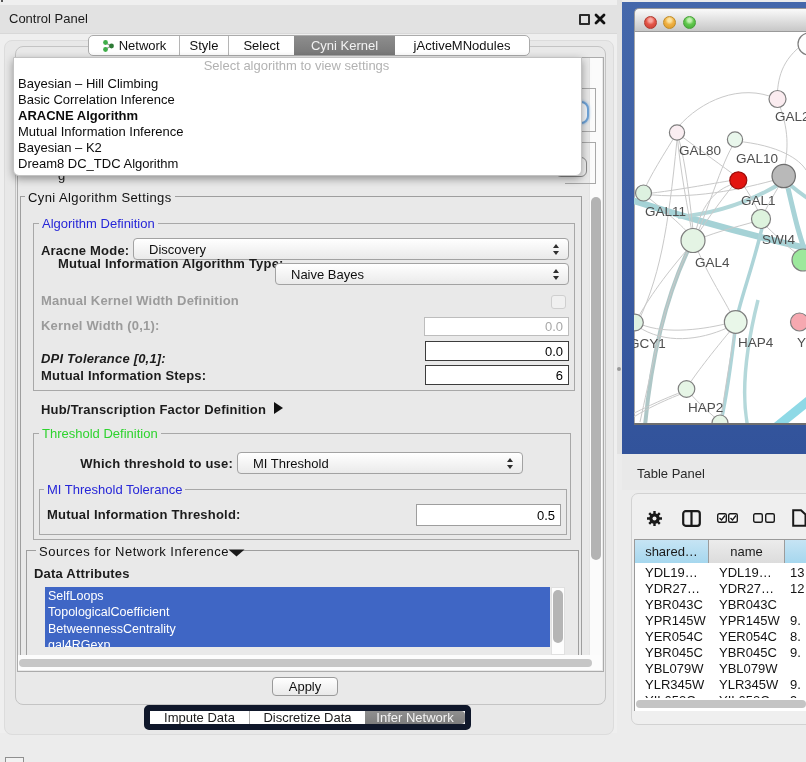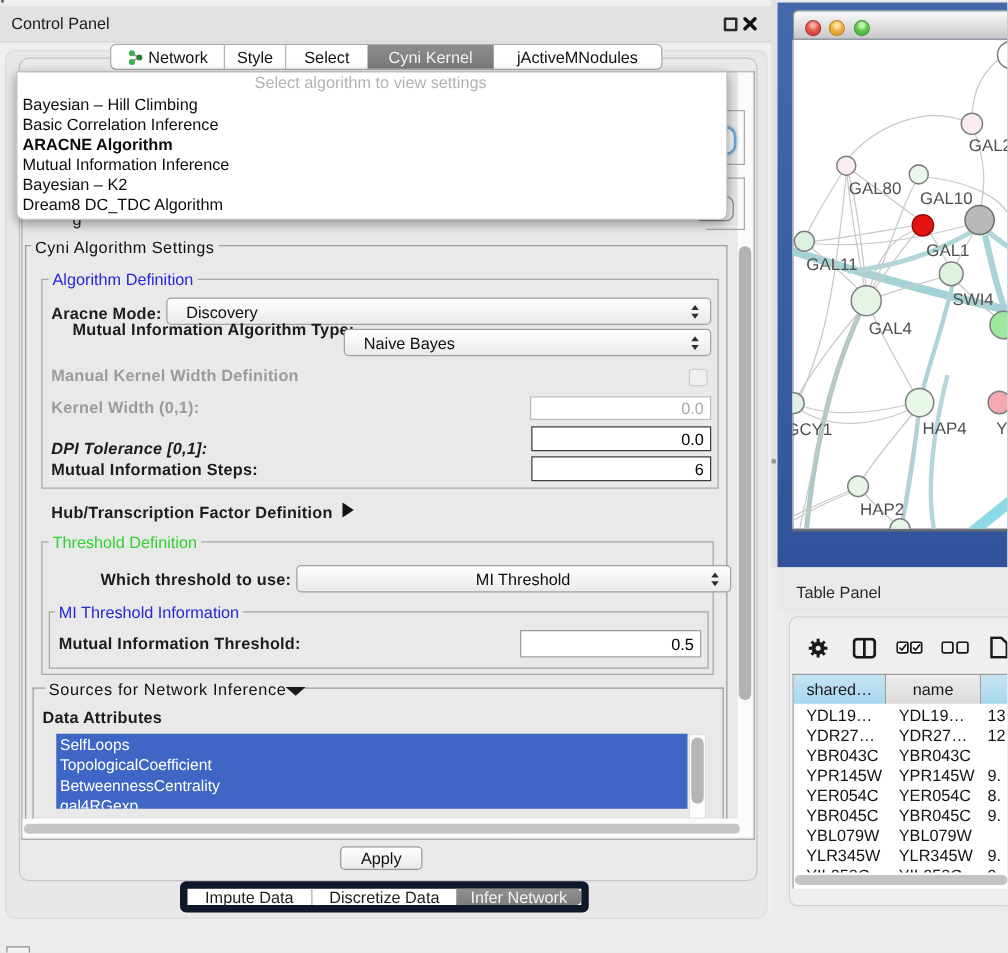--- a/index.html
+++ b/index.html
@@ -76,27 +76,27 @@
 <div class="abs fld" style="left:425px;top:365px;width:144px;height:20px;border:1.5px solid #3c3c3c;color:#000;">6</div>
 
 <div class="abs lbl" style="left:41px;top:402px;font-size:13px;">Hub/Transcription Factor Definition</div>
 <svg class="abs" style="left:272px;top:401px;" width="12" height="14" viewBox="0 0 12 14">
     <path d="M2 1 L11 7 L2 13 Z" fill="#111"></path>
   </svg>
 
 <div class="abs" style="left:33px;top:433px;width:536px;height:105px;border:1px solid #a8a8a8;"></div>
 <div class="abs" style="left:39px;top:426px;background:#e9e9e9;padding:0 3px;font-size:13px;color:#2ed32e;">Threshold Definition</div>
 <div class="abs lbl" style="left:60px;top:456px;width:173px;text-align:right;letter-spacing:0.2px;">Which threshold to use:</div>
-<div class="abs combo" style="left:237px;top:452px;width:348px;height:22px;justify-content:center;">
+<div class="abs combo" style="left:237px;top:452px;width:286px;height:22px;">
   <span>MI Threshold</span>
     <i class="arr"></i>
 </div>
 
 <div class="abs" style="left:39px;top:489px;width:526px;height:44px;border:1px solid #a8a8a8;"></div>
-<div class="abs" style="left:44px;top:482px;background:#e9e9e9;padding:0 3px;font-size:13px;color:#2626d8;">MI Threshold Information</div>
+<div class="abs" style="left:44px;top:482px;background:#e9e9e9;padding:0 3px;font-size:13px;color:#2626d8;">MI Threshold Tolerance</div>
 <div class="abs lbl" style="left:47px;top:506.5px;">Mutual Information Threshold:</div>
 <div class="abs fld" style="left:416px;top:504px;width:145px;height:22px;border:1px solid #9e9e9e;color:#000;">0.5</div>
 
 <div class="abs" style="left:26px;top:550px;width:551px;height:105px;border:1px solid #9e9e9e;border-bottom:none;"></div>
 <div class="abs" style="left:36px;top:544px;background:#e9e9e9;padding:0 3px;font-size:13px;letter-spacing:0.5px;color:#111;">Sources for Network Inference</div>
 <svg class="abs" style="left:228px;top:549px;" width="17" height="8" viewBox="0 0 17 8">
     <path d="M0.5 0.5 L16.5 0.5 L8.5 7.5 Z" fill="#1a1a1a"></path>
   </svg>
 <div class="abs lbl" style="left:34px;top:566px;font-size:13px;">Data Attributes</div>
 

